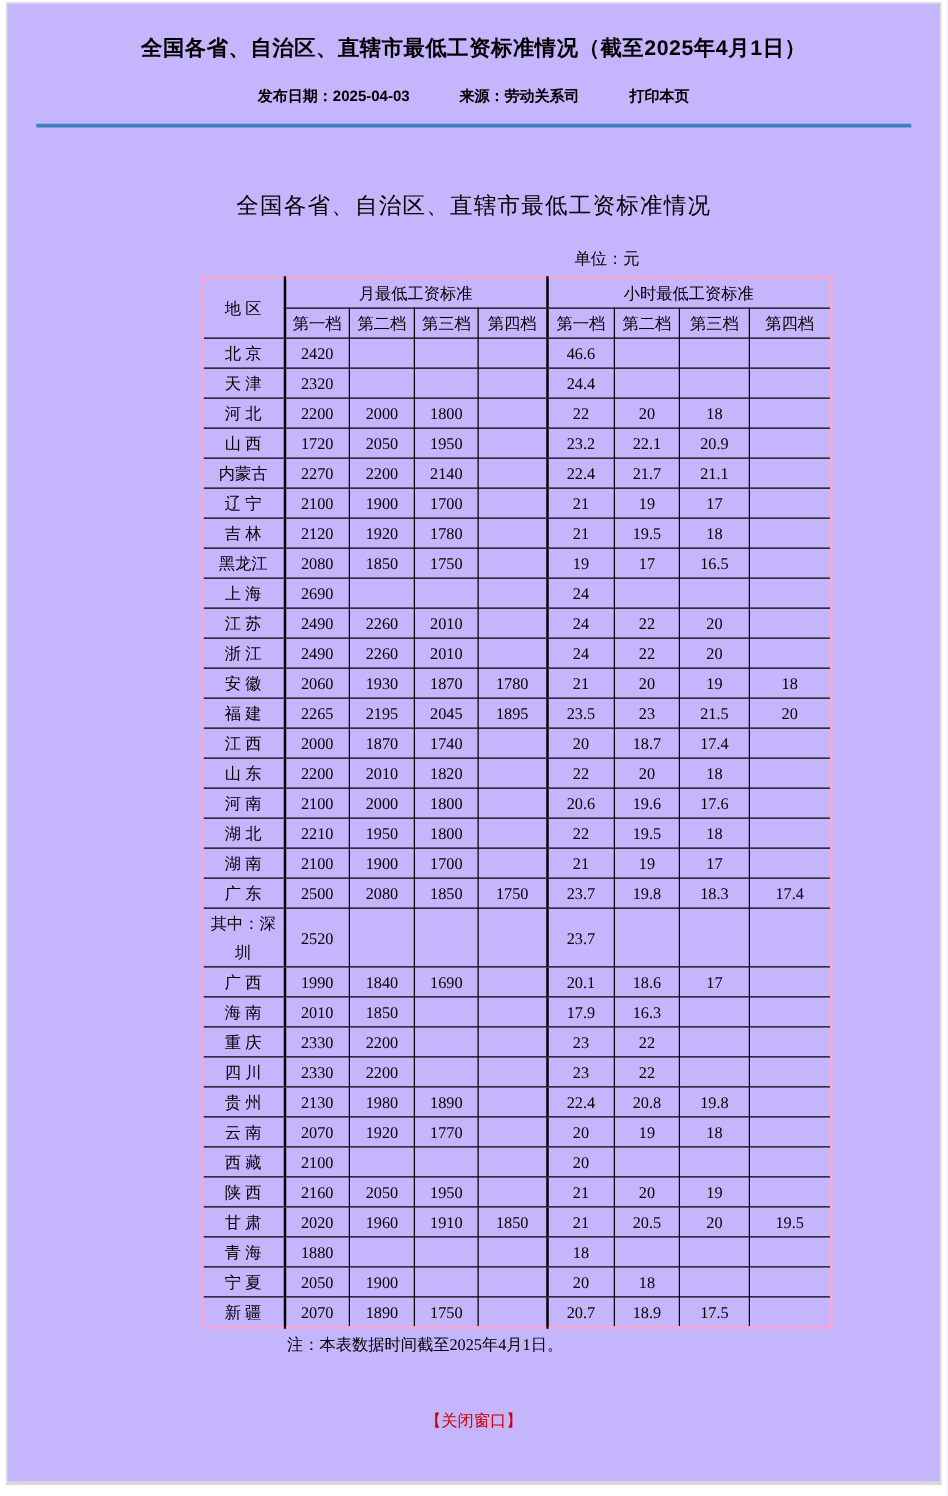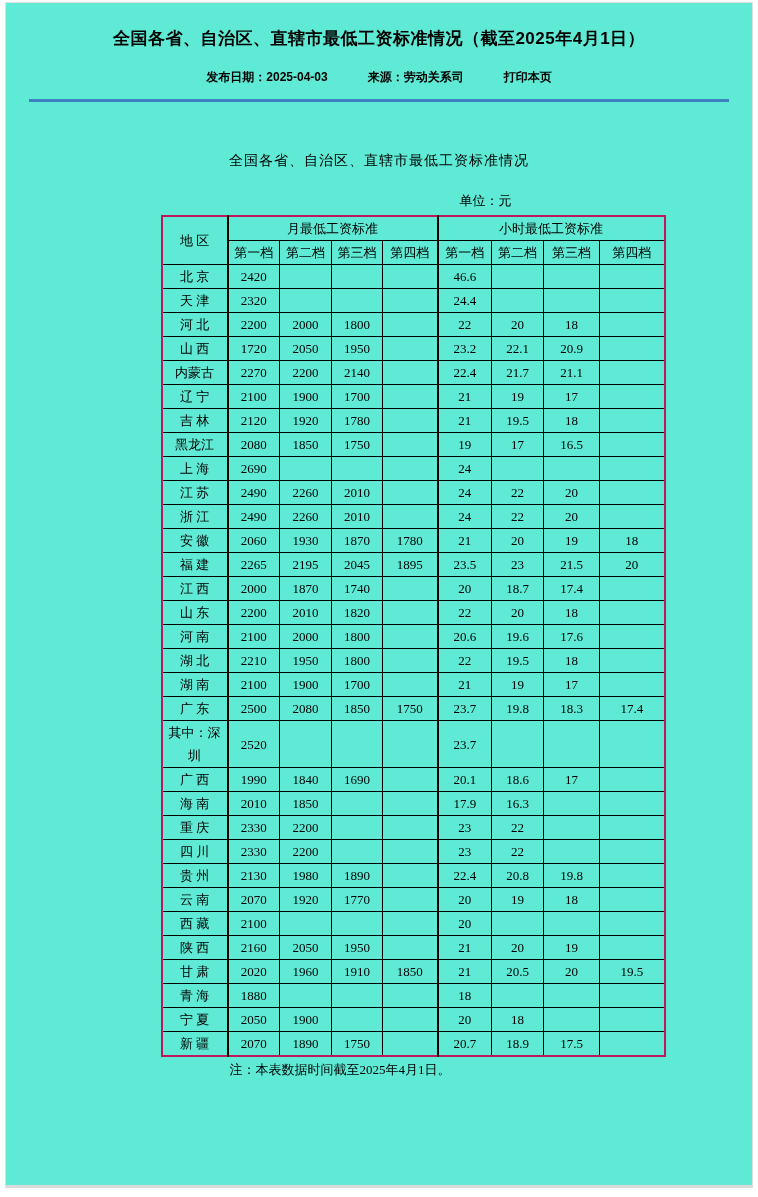--- a/index.html
+++ b/index.html
@@ -7,21 +7,21 @@
   body {
     width:758px; height:1197px;
     font-family:"Liberation Sans","DejaVu Sans",sans-serif;
     color:#000;
   }
   .page {
     width:748px; height:1186px;
     margin:2px auto 0 auto;
     border:1px solid #e0e0e0;
     border-bottom:3px solid #d9d9d9;
-    background:#5eead4;
+    background:#c4b5fd;
     overflow:hidden;
   }
   
   .page-header { padding-top:24px; }
   .page-title {
     text-align:center;
     font-size:17px;
     font-weight:bold;
     letter-spacing:0.5px;
   }
@@ -38,37 +38,37 @@
   .header-rule {
     margin:13px 23px 0 23px;
     height:3px;
     background:#3e81c2;
   }
   
   .doc { font-family:"Liberation Serif","DejaVu Serif",serif; }
   .doc-title {
     margin-top:50px;
     text-align:center;
-    font-size:14px;
+    font-size:18px;
     font-weight:normal;
     letter-spacing:1px;
   }
   .table-wrap { width:437px; margin:0 auto; }
   .unit-row {
     margin-top:22px;
     height:18px;
     position:relative;
     font-size:13px;
   }
   .unit-label { position:absolute; left:299px; top:0; }
   table.wage {
     margin-top:5px;
     width:503px;
     border-collapse:collapse;
-    border:2px solid #be185d;
+    border:2px solid #f9a8d4;
     table-layout:fixed;
     font-size:13px;
   }
   table.wage th, table.wage td {
     border:1px solid #000;
     text-align:center;
     vertical-align:middle;
     font-weight:normal;
     padding:0 2px;
     height:24px;
@@ -493,15 +493,18 @@
               <td>18.9</td>
               <td>17.5</td>
               <td></td>
             </tr>
           </tbody>
       </table>
     </div>
 
     <p class="note">注：本表数据时间截至2025年4月1日。</p>
 
+    <div class="close-row">
+      <a class="close-link">【关闭窗口】</a>
+    </div>
   </div>
 
 </div>
 
 </body></html>

